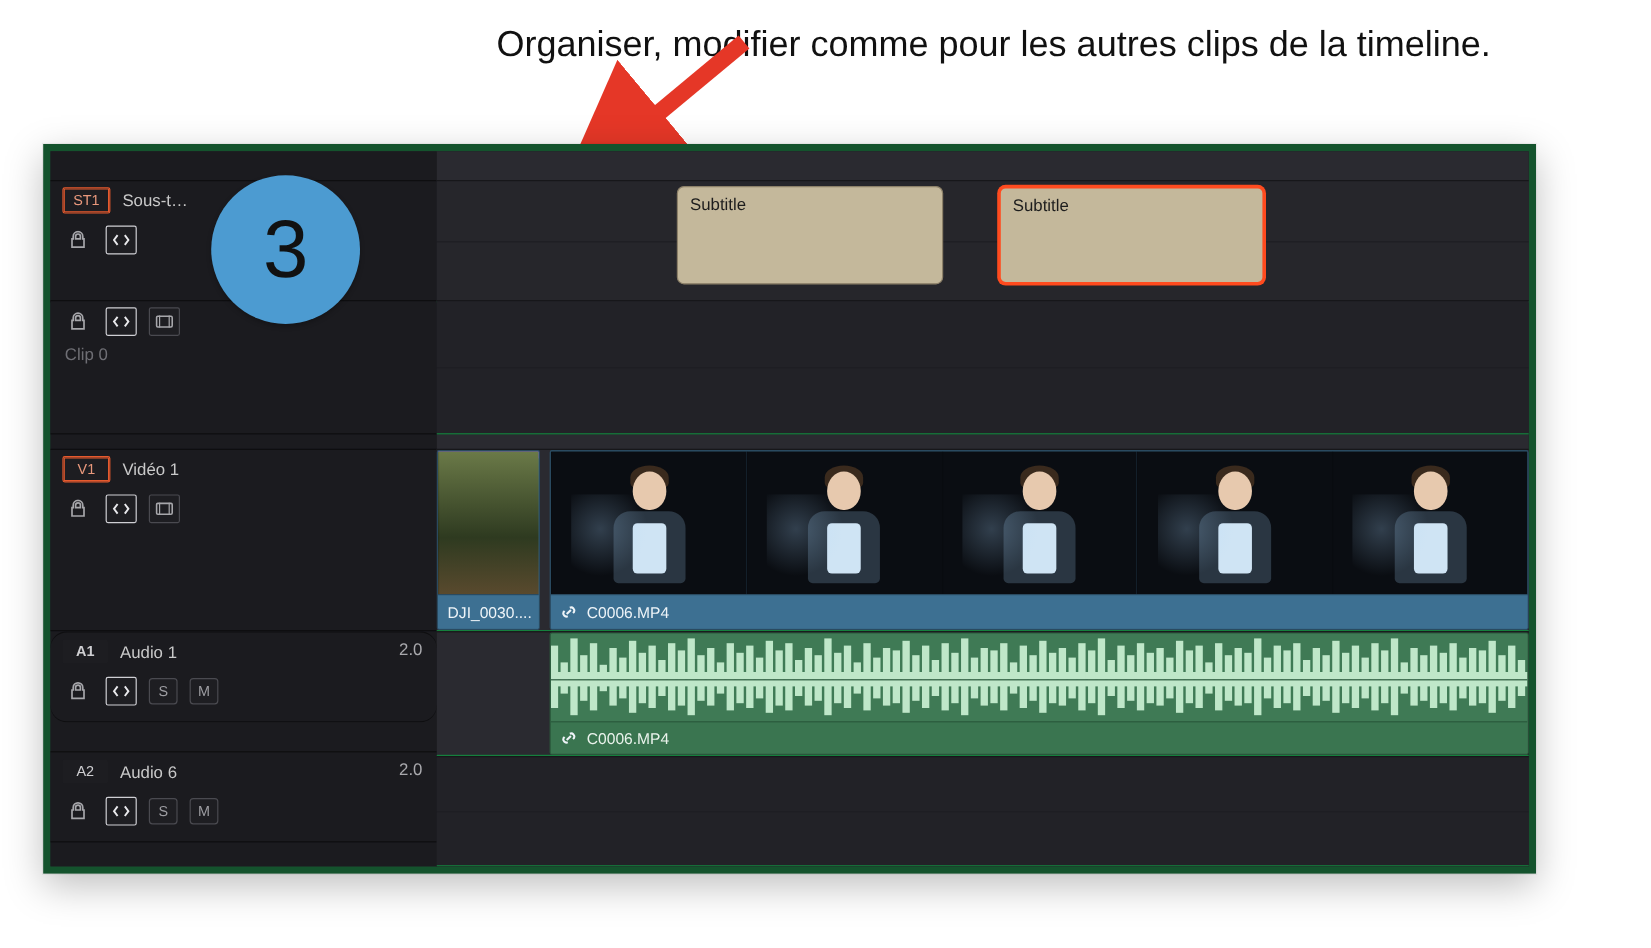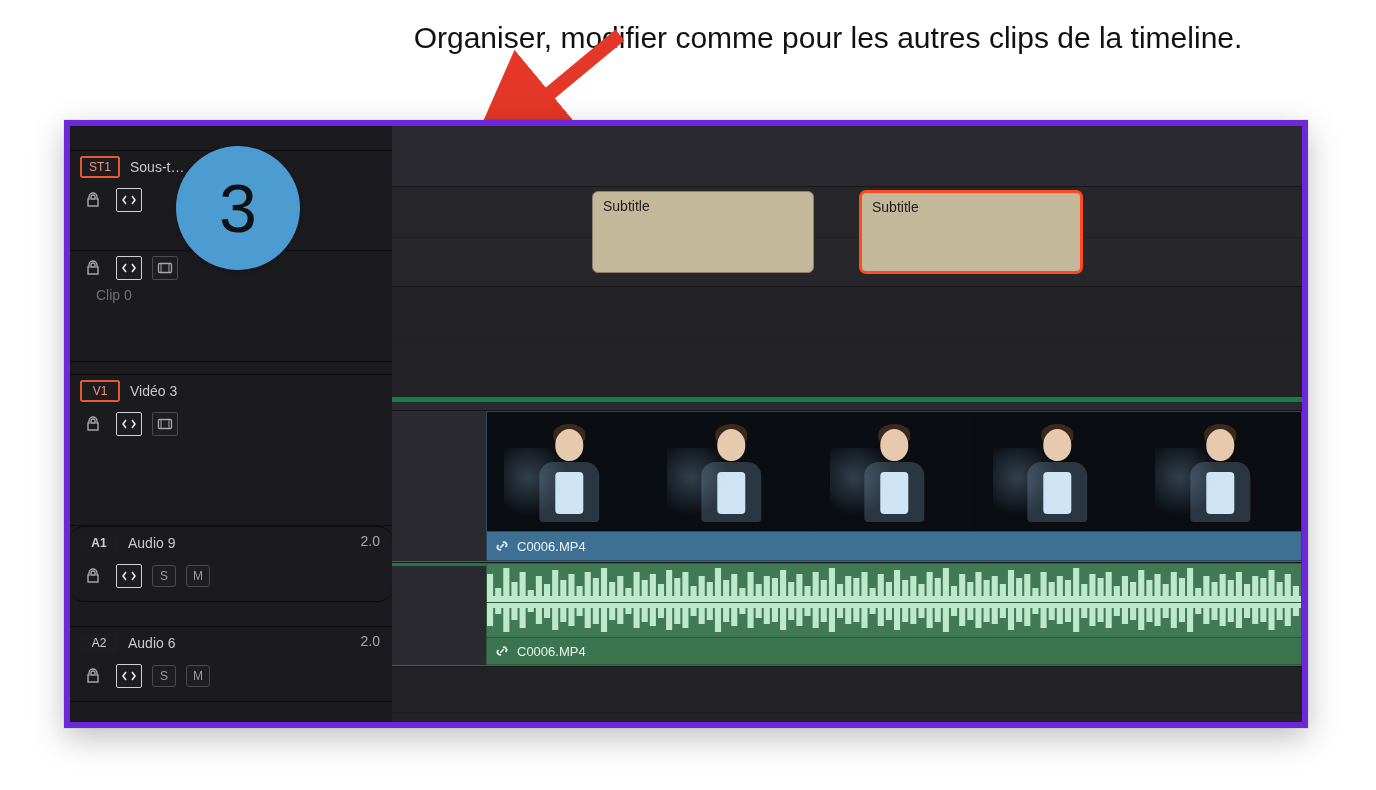--- a/index.html
+++ b/index.html
@@ -33,24 +33,24 @@
     left: 455px;
     width: 180px;
     height: 140px;
     pointer-events: none;
   }
 
   
   .shot-wrap {
     position: absolute;
     top: 120px;
-    left: 64px;
+    left: 36px;
     width: 1244px;
     height: 608px;
-    background: #6d28d9;
+    background: #14532d;
     box-shadow: 0 10px 30px rgba(0,0,0,.25), 0 0 0 1px rgba(0,0,0,.05);
     overflow: hidden;
   }
   .shot {
     position: absolute;
     inset: 6px;
     background: #212126;
     color: #c8c8c8;
     overflow: hidden;
   }
@@ -83,21 +83,21 @@
     padding-left: 10px;
   }
   .hdr-ctrl-line {
     display: flex;
     align-items: center;
     gap: 10px;
     height: 34px;
     padding-left: 10px;
   }
   .hdr-label { color: #c9c9c9; font-size: 14px; }
-  .hdr-sub   { color: #6e6e74; font-size: 14px; padding-left: 26px; padding-top: 2px; }
+  .hdr-sub   { color: #6e6e74; font-size: 14px; padding-left: 12px; padding-top: 2px; }
   .hdr-right { position: absolute; right: 12px; top: 6px; color: #a9a9ad; font-size: 14px; }
 
   .tag {
     display: inline-flex;
     align-items: center;
     justify-content: center;
     min-width: 30px;
     height: 20px;
     padding: 0 4px;
     font-size: 12px;
@@ -130,22 +130,21 @@
     width:22px; height:20px;
     border:1px solid #4a4a50; border-radius:3px;
     color:#9d9da2; font-size:12px; background:#1e1e22;
   }
 
   
   .lane {
     position: absolute;
     left: 0; right: 0;
     border-top: 1px solid #17171a;
-    border-bottom: 5px solid #15803d;
-    margin-top: 36px;
+    border-bottom: 1px solid #15803d;
   }
   .lane .half-line {
     position:absolute; left:0; right:0; top:50%;
     border-top:1px solid #1f1f24;
   }
 
   
   .lane.dark { background:#26262b; }
   .lane.darker { background:#222227; }
 
@@ -328,21 +327,21 @@
                 <path d="M4 3v10M12 3v10" stroke="currentColor" stroke-width="1"></path>
               </svg>
           </span>
         </div>
         <div class="hdr-sub">Clip 0</div>
       </div>
 
       <div class="hdr-row" style="top:248px; height:150px; position:absolute; left:0; right:0;">
         <div class="hdr-top-line">
           <span class="tag active">V1</span>
-          <span class="hdr-label">Vidéo 3</span>
+          <span class="hdr-label">Vidéo 1</span>
         </div>
         <div class="hdr-ctrl-line">
           <span class="icon-btn">
             <svg viewBox="0 0 16 16">
                 <path d="M4 7V5a4 4 0 018 0v2h1v7H3V7h1zm2 0h4V5a2 2 0 10-4 0v2z" fill="none" stroke="currentColor" stroke-width="1.4"></path>
               </svg>
           </span>
           <span class="icon-btn box on">
             <svg viewBox="0 0 16 16">
                 <path d="M5 4l-3 4 3 4M11 4l3 4-3 4" fill="none" stroke="currentColor" stroke-width="1.6"></path>
@@ -353,21 +352,21 @@
                 <rect x="1.5" y="3.5" width="13" height="9" rx="1" fill="none" stroke="currentColor" stroke-width="1.3"></rect>
                 <path d="M4 3v10M12 3v10" stroke="currentColor" stroke-width="1"></path>
               </svg>
           </span>
         </div>
       </div>
 
       <div class="hdr-row" style="top:400px; height:74px; position:absolute; left:0; right:0;border-radius:14px;">
         <div class="hdr-top-line">
           <span class="tag" style="border:none; font-weight:600;">A1</span>
-          <span class="hdr-label">Audio 9</span>
+          <span class="hdr-label">Audio 1</span>
           <span class="hdr-right">2.0</span>
         </div>
         <div class="hdr-ctrl-line">
           <span class="icon-btn">
             <svg viewBox="0 0 16 16">
                 <path d="M4 7V5a4 4 0 018 0v2h1v7H3V7h1zm2 0h4V5a2 2 0 10-4 0v2z" fill="none" stroke="currentColor" stroke-width="1.4"></path>
               </svg>
           </span>
           <span class="icon-btn box on">
             <svg viewBox="0 0 16 16">
@@ -414,20 +413,28 @@
           <span>Subtitle</span>
         </div>
       </div>
 
       <div class="lane darker" style="top:124px; height:110px;">
         <div class="half-line"></div>
       </div>
 
       <div class="lane" style="top:248px; height:150px; background:#2a2a30;">
 
+        <div class="vclip first" style="left:0; width:86px;">
+          <div class="thumbs">
+            <div class="thumb" style="background:linear-gradient(#6b7a48,#2e3a20 60%,#5a4a2e);"></div>
+          </div>
+          <div class="labelbar">
+            <span>DJI_0030....</span>
+          </div>
+        </div>
 
         <div class="vclip" style="left:94px; right:0;">
           <div class="thumbs">
             <div class="thumb concert">
                 <div class="person">
                   <div class="hair"></div>
                   <div class="head"></div>
                   <div class="body"></div>
                   <div class="shirt"></div>
                 </div>

